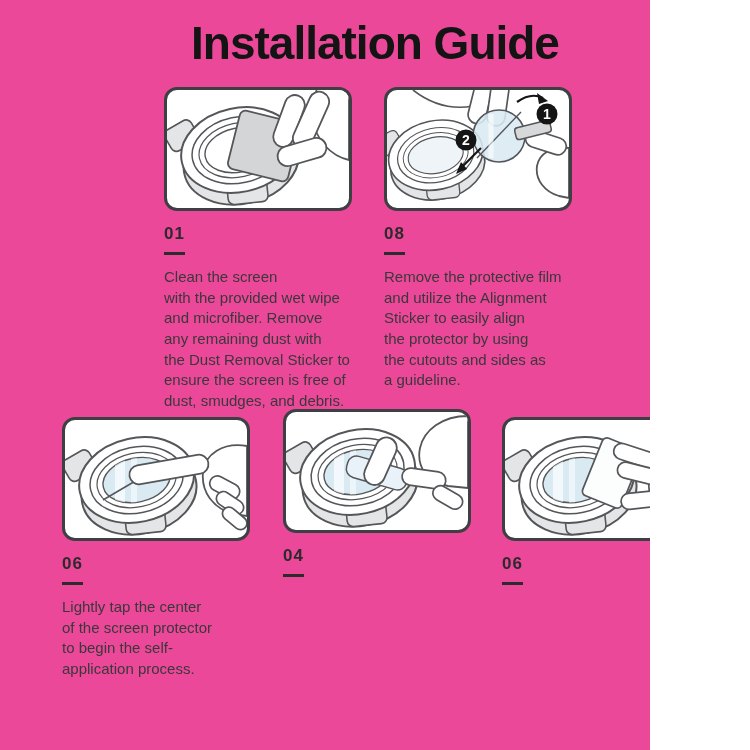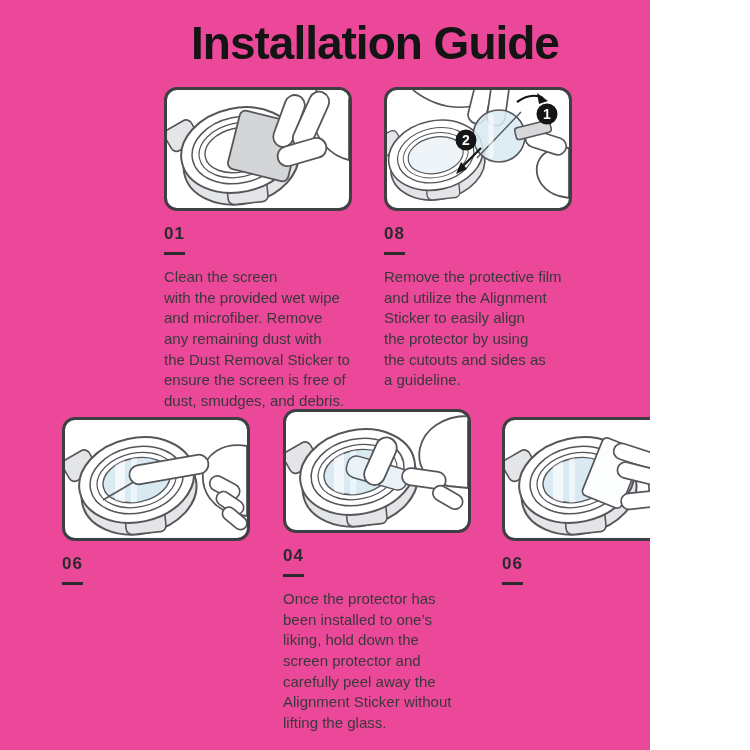--- a/index.html
+++ b/index.html
@@ -151,20 +151,24 @@
         <g>
           <path d="M 182,26 C 158,22 140,34 138,52 C 136,72 148,88 168,94 L 182,96 Z" fill="#ffffff" stroke="#55565a" stroke-width="1.8"></path>
           <rect x="64" y="40" width="80" height="19" rx="9.5" transform="rotate(-10 104 50)" fill="#ffffff" stroke="#55565a" stroke-width="1.8"></rect>
           <rect x="144" y="60" width="32" height="15" rx="7.5" transform="rotate(28 160 67)" fill="#ffffff" stroke="#55565a" stroke-width="1.7"></rect>
           <rect x="150" y="76" width="30" height="14" rx="7" transform="rotate(34 165 83)" fill="#ffffff" stroke="#55565a" stroke-width="1.7"></rect>
           <rect x="156" y="92" width="28" height="13" rx="6.5" transform="rotate(40 170 98)" fill="#ffffff" stroke="#55565a" stroke-width="1.7"></rect>
         </g>
       </svg>
     </div>
     <span class="step-num">06</span>
+    <p class="step-desc">Lightly tap the center
+of the screen protector
+to begin the self-
+application process.</p>
   </section>
 
   <section class="step s4">
     <div class="illus">
       <svg viewBox="0 0 182 118">
         <defs>
           <clipPath id="clipS4">
               <ellipse cx="72" cy="60" rx="34" ry="22" transform="rotate(-12 72 62)"></ellipse>
             </clipPath>
         </defs>
@@ -184,27 +188,20 @@
         <rect x="60" y="50" width="62" height="22" rx="9" transform="rotate(16 91 61)" fill="#e8f2f8" stroke="#55565a" stroke-width="1.5"></rect>
         <g>
           <path d="M 182,4 C 156,4 138,18 134,36 C 130,56 142,70 162,74 L 182,76 Z" fill="#ffffff" stroke="#55565a" stroke-width="1.8"></path>
           <rect x="84" y="24" width="21" height="50" rx="10.5" transform="rotate(24 94 49)" fill="#ffffff" stroke="#55565a" stroke-width="1.8"></rect>
           <rect x="116" y="58" width="44" height="17" rx="8.5" transform="rotate(8 138 66)" fill="#ffffff" stroke="#55565a" stroke-width="1.7"></rect>
           <rect x="146" y="78" width="32" height="15" rx="7.5" transform="rotate(30 162 85)" fill="#ffffff" stroke="#55565a" stroke-width="1.7"></rect>
         </g>
       </svg>
     </div>
     <span class="step-num">04</span>
-    <p class="step-desc">Once the protector has
-been installed to one’s
-liking, hold down the
-screen protector and
-carefully peel away the
-Alignment Sticker without
-lifting the glass.</p>
   </section>
 
   <section class="step s5">
     <div class="illus">
       <svg viewBox="0 0 182 118">
         <defs>
           <clipPath id="clipS5">
               <ellipse cx="72" cy="60" rx="34" ry="22" transform="rotate(-12 72 62)"></ellipse>
             </clipPath>
         </defs>

